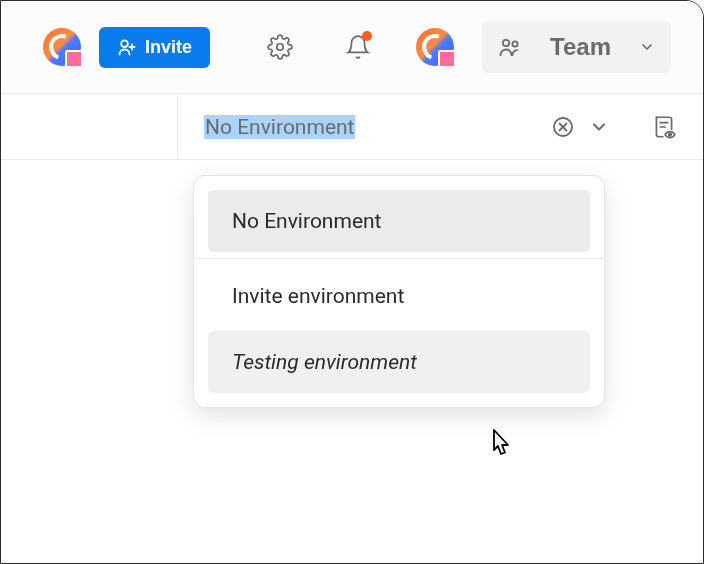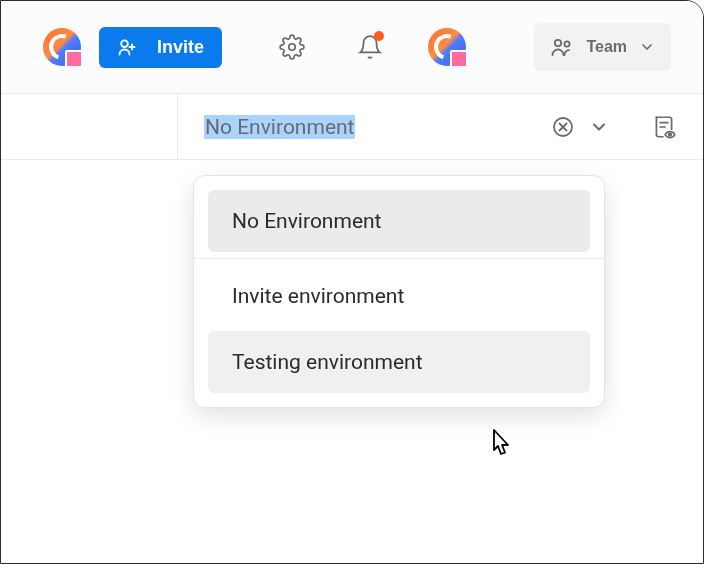--- a/index.html
+++ b/index.html
@@ -76,21 +76,21 @@
       width: 18px;
       height: 18px;
       background: #ff6b9d;
       border: 2px solid #fff;
       border-radius: 2px;
     }
     
     .invite-btn {
       display: flex;
       align-items: center;
-      gap: 20px;
+      gap: 8px;
       background: #097bed;
       color: #fff;
       border: none;
       border-radius: 6px;
       padding: 10px 18px;
       font-size: 18px;
       font-weight: 600;
       cursor: pointer;
     }
     
@@ -114,26 +114,26 @@
       height: 10px;
       background: #ff5c1a;
       border-radius: 50%;
     }
     .spacer-xs { width: 2px; }
     .spacer-md { width: 14px; }
     
     .team-btn {
       display: flex;
       align-items: center;
-      gap: 12px;
+      gap: 28px;
       background: #f2f2f2;
       border: none;
       border-radius: 6px;
       padding: 12px 16px;
-      font-size: 16px;
+      font-size: 24px;
       font-weight: 600;
       color: #6b6b6b;
       cursor: pointer;
       margin-left: auto;
     }
     
     .secondary-bar {
       height: 66px;
       border-bottom: 1px solid #eaeaea;
       display: flex;
@@ -196,20 +196,21 @@
       border-radius: 6px;
       position: relative;
     }
     
     .menu-item.selected {
       background: #ebebeb;
     }
     
     .menu-item.hover {
       background: #f0f0f0;
+      font-style: italic;
     }
     
     .menu-divider {
       height: 1px;
       background: #eaeaea;
       margin: 6px 0;
     }
     
     .cursor-pointer {
       position: absolute;

